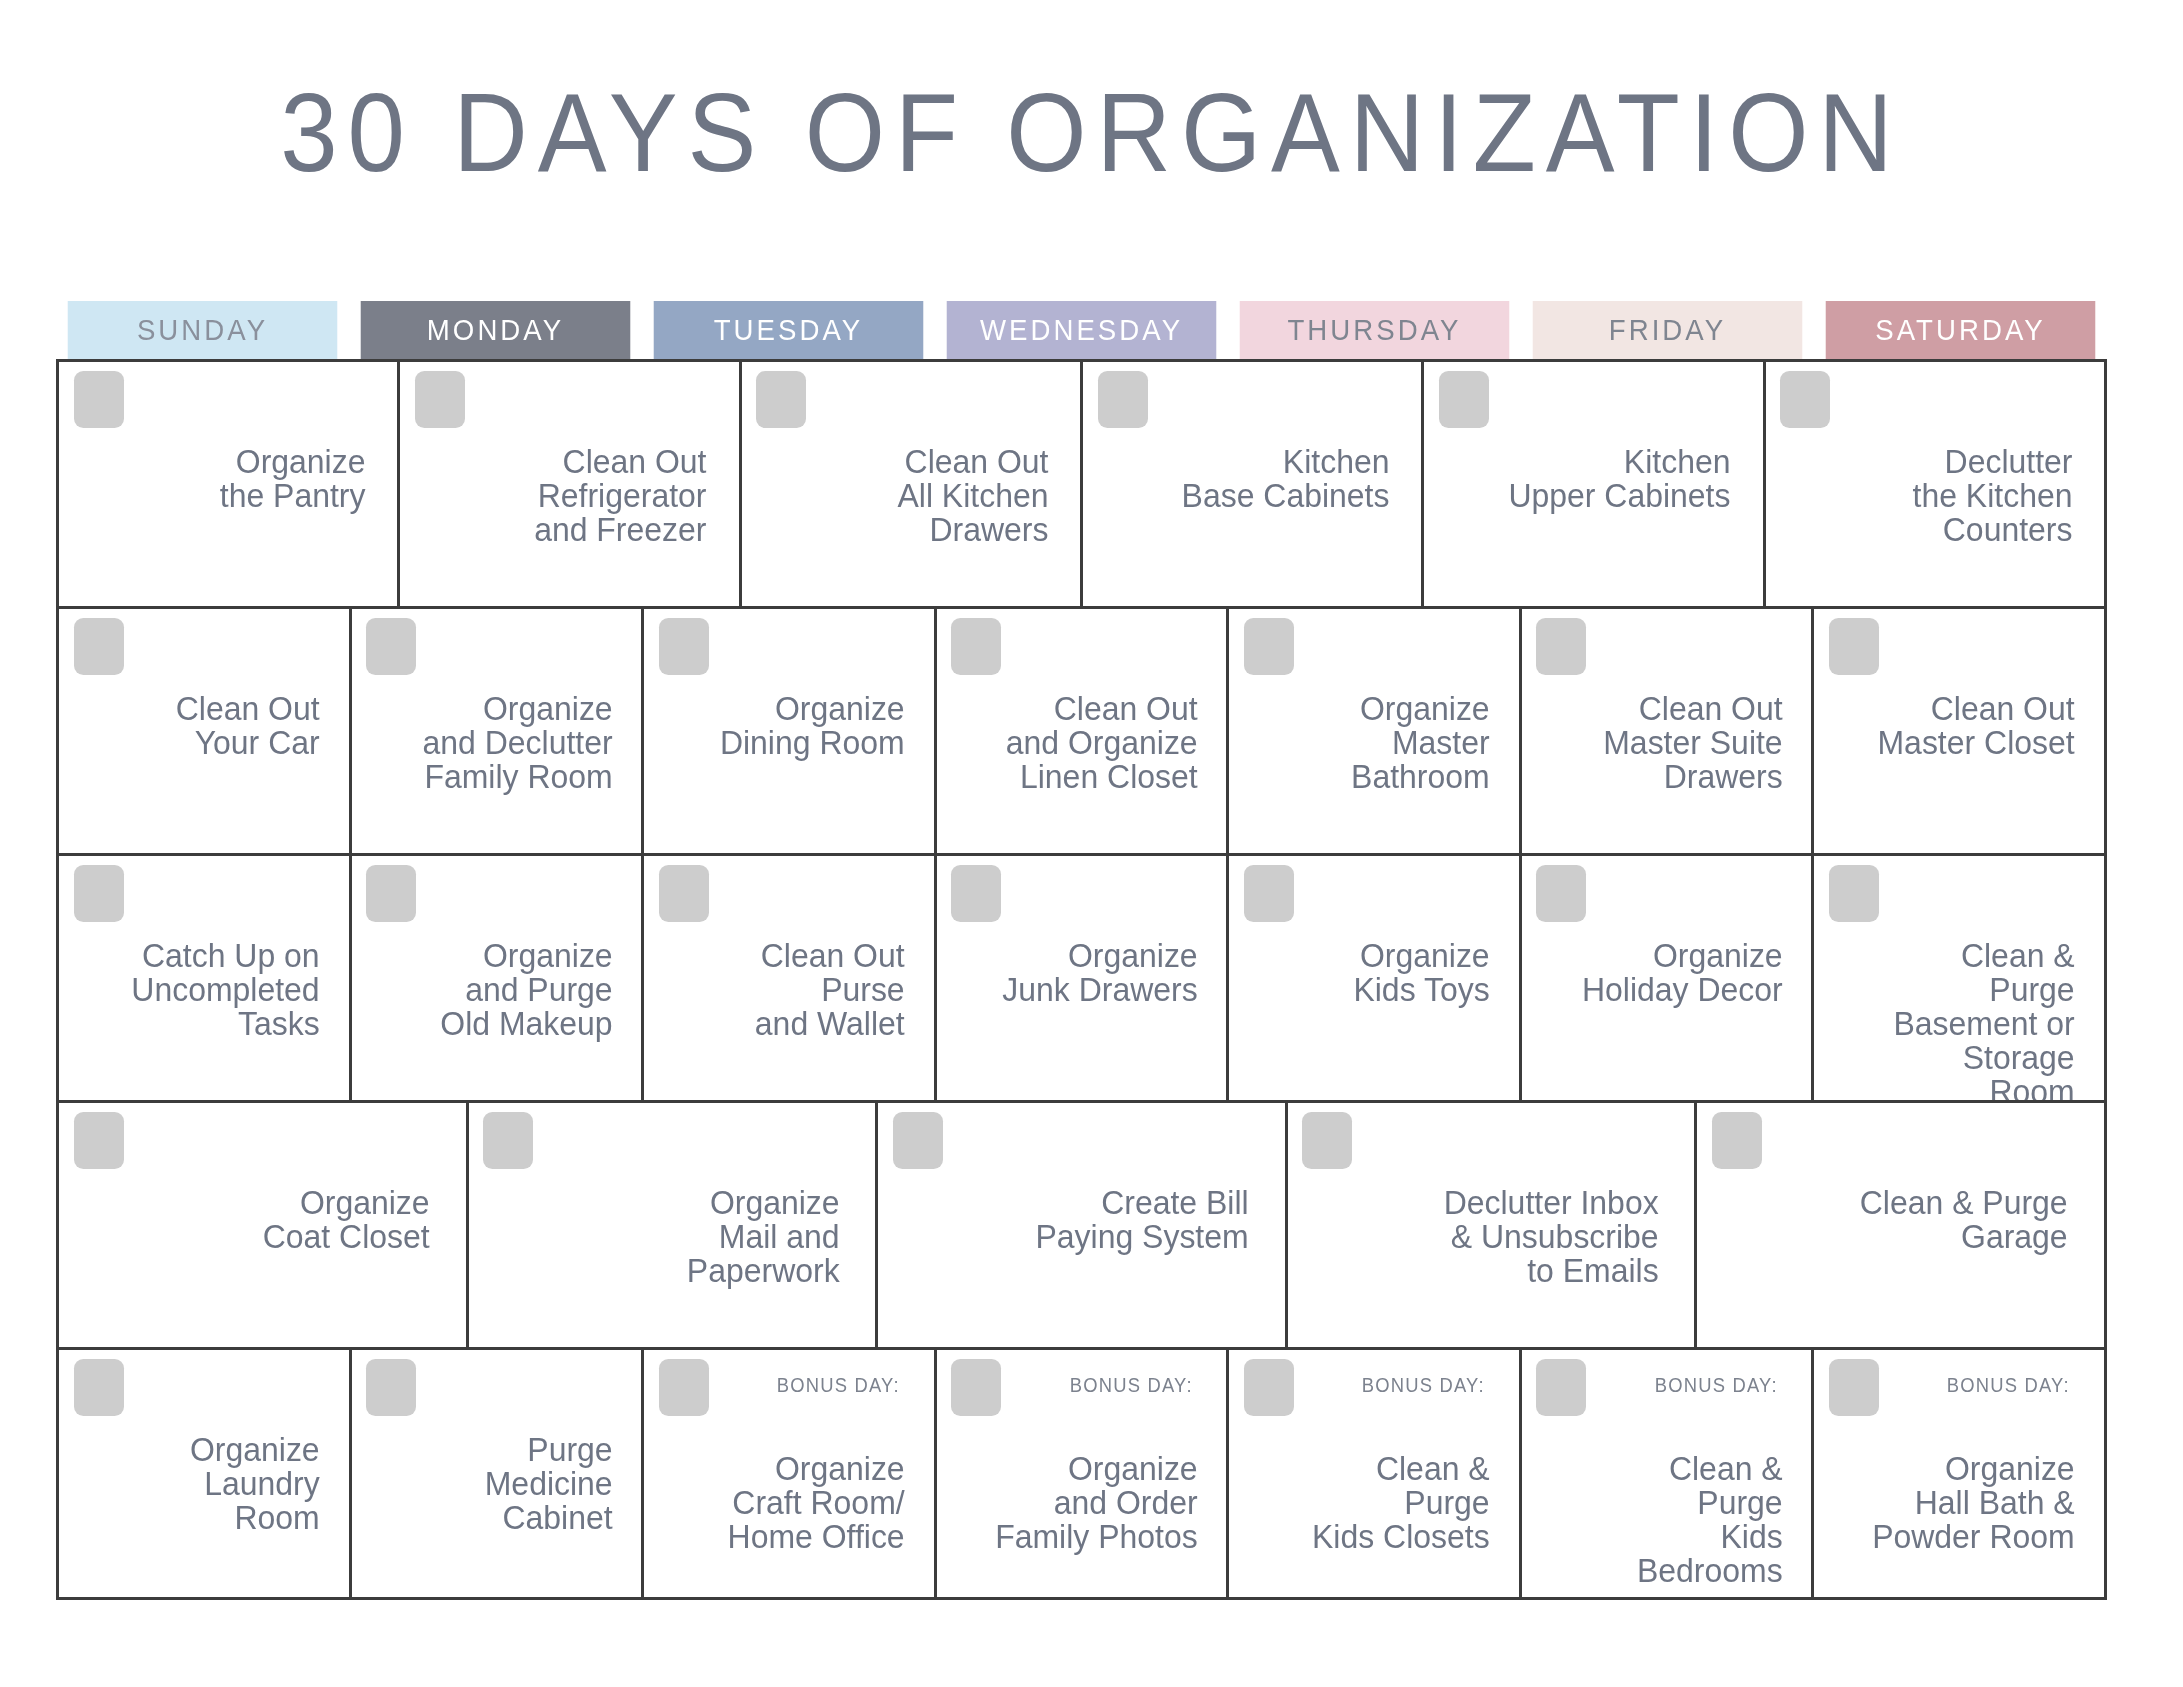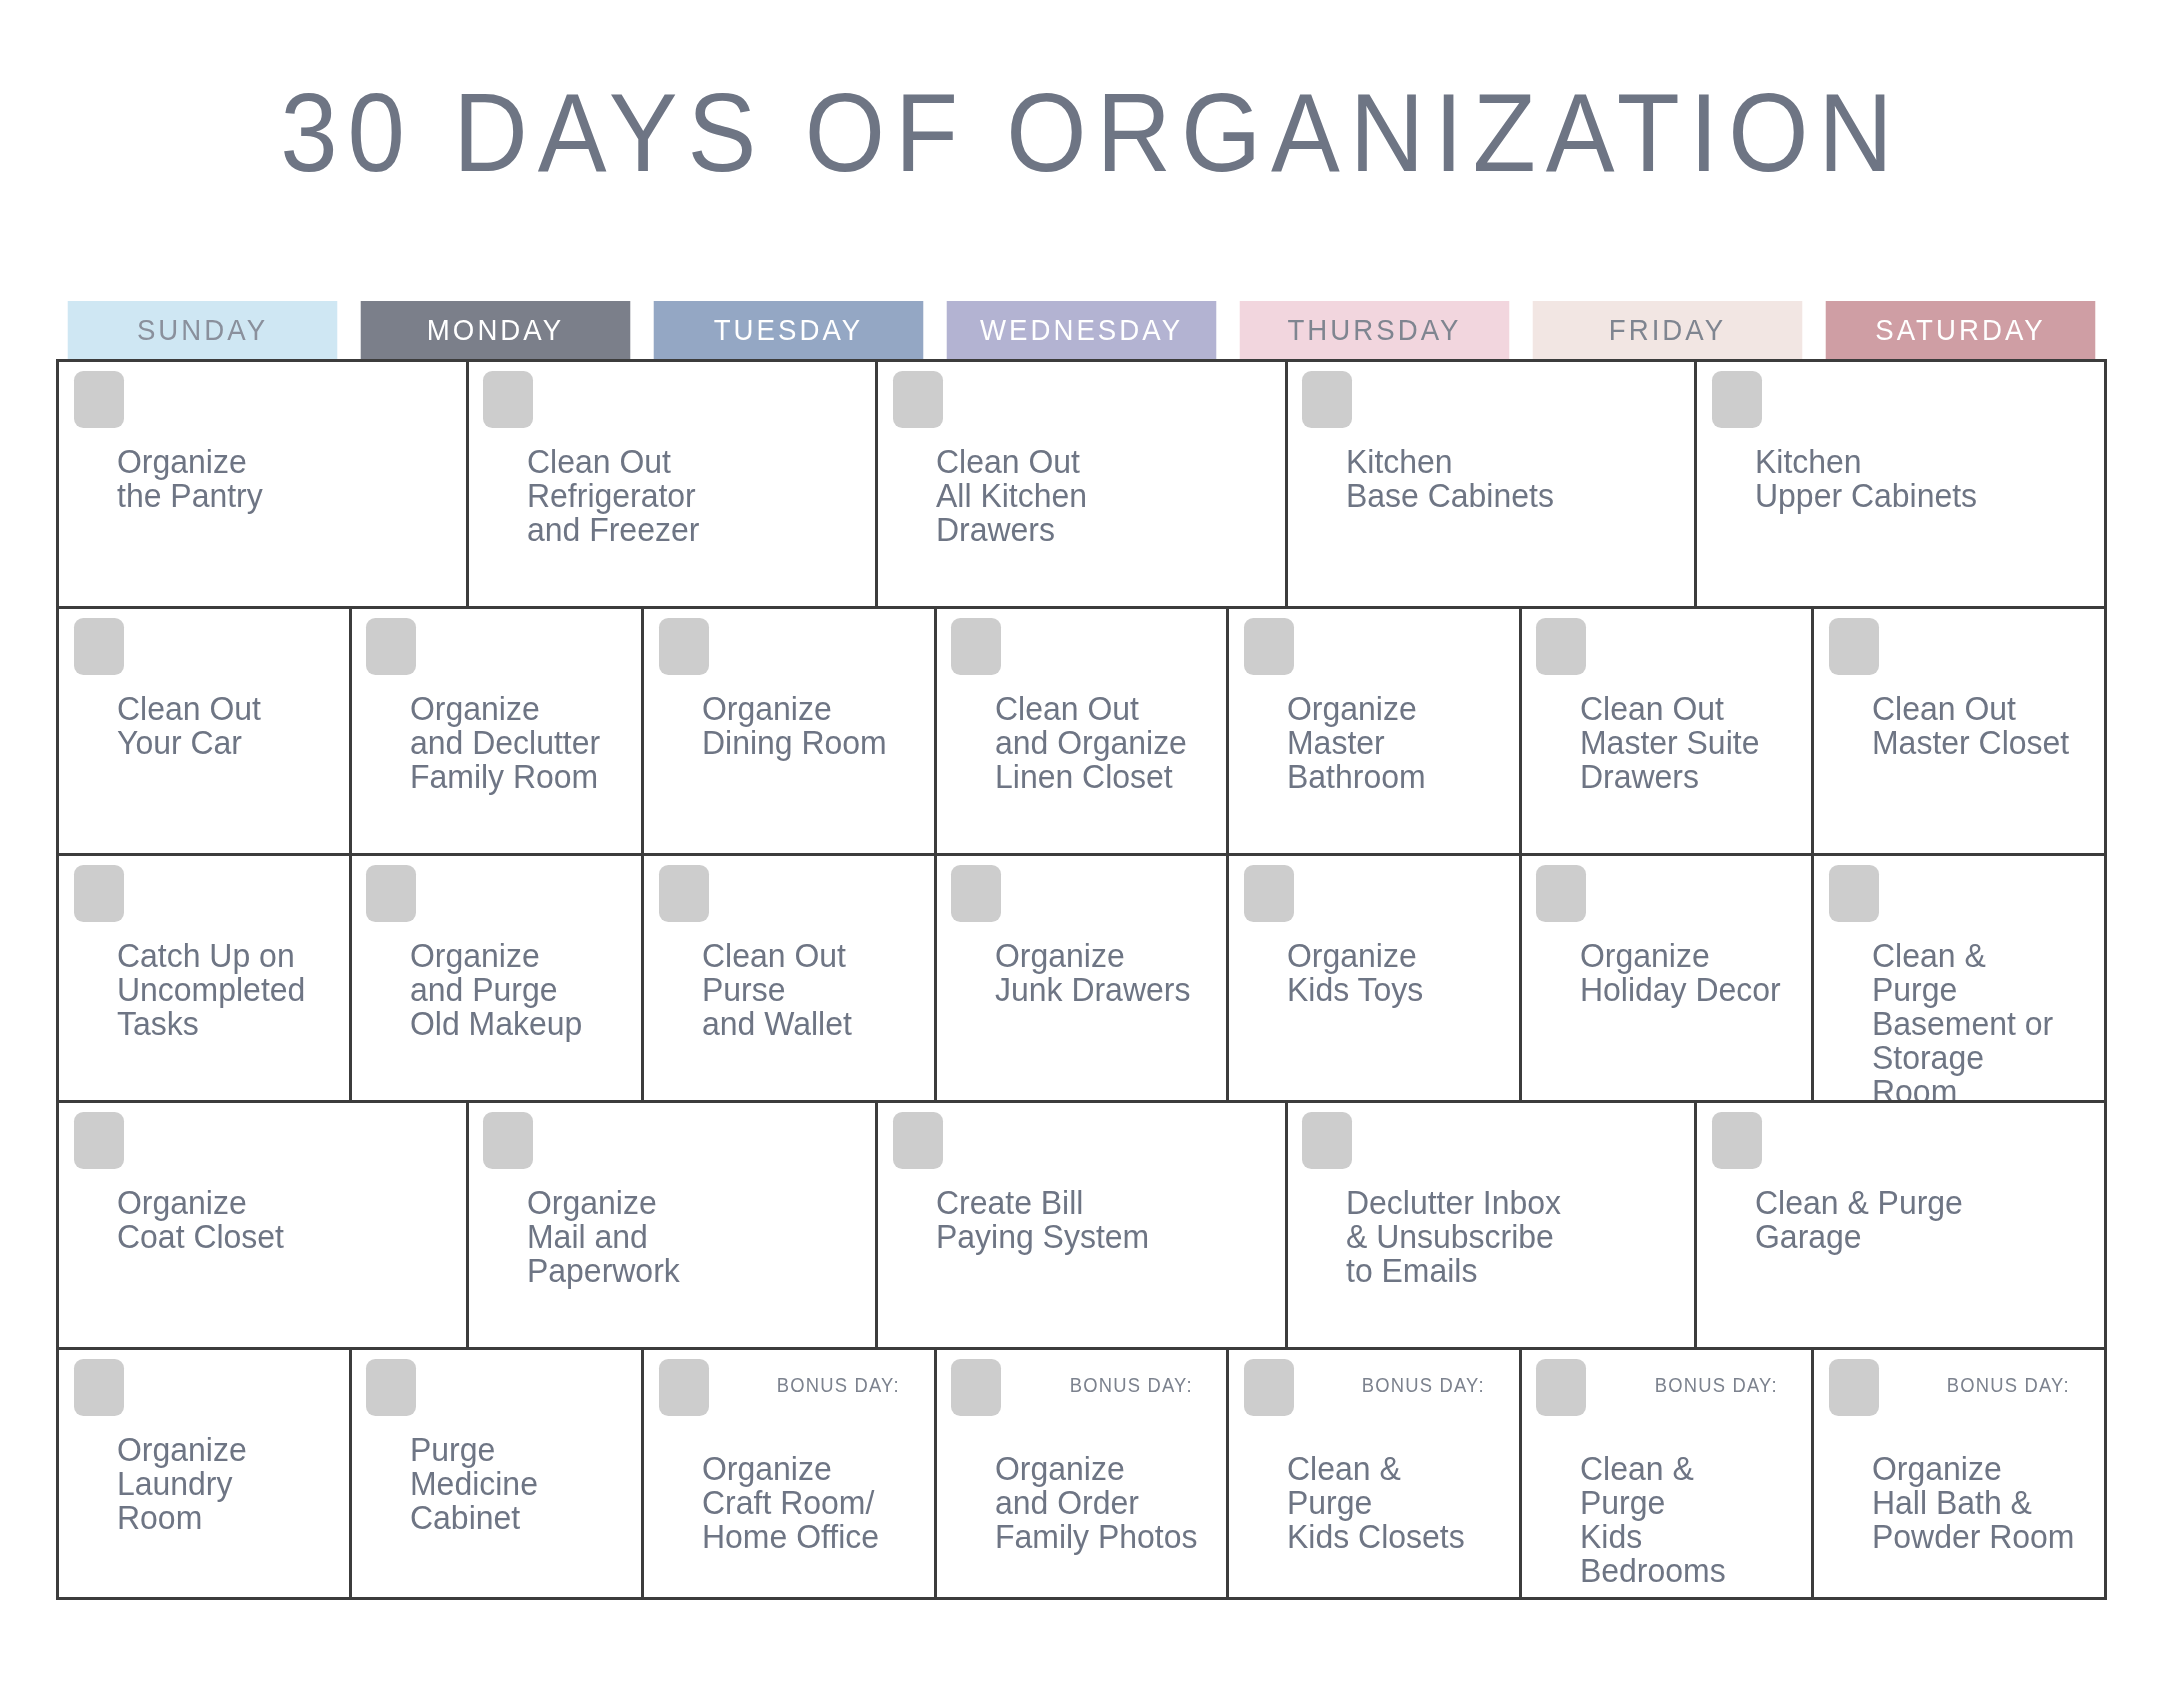--- a/index.html
+++ b/index.html
@@ -75,20 +75,21 @@
   }
   .week:last-child { height: 250px; }
 
   .day {
     flex: 1 1 0;
     position: relative;
     border-right: 3.3px solid #3c3c3c;
     border-bottom: 3.3px solid #3c3c3c;
     background: #ffffff;
     overflow: hidden;
+    text-align: right;
   }
 
   .checkbox {
     position: absolute;
     left: 14.6px;
     top: 9.3px;
     width: 50px;
     height: 57px;
     background: #cdcdcd;
     border-radius: 9.3px;
@@ -162,20 +163,26 @@
           <div class="day">
             <div class="checkbox"></div>
             <div class="task">Kitchen
 Base Cabinets</div>
           </div>
           <div class="day">
             <div class="checkbox"></div>
             <div class="task">Kitchen
 Upper Cabinets</div>
           </div>
+          <div class="day">
+            <div class="checkbox"></div>
+            <div class="task">Declutter
+the Kitchen
+Counters</div>
+          </div>
         </div>
         <div class="week">
           <div class="day">
             <div class="checkbox"></div>
             <div class="task">Clean Out
 Your Car</div>
           </div>
           <div class="day">
             <div class="checkbox"></div>
             <div class="task">Organize

